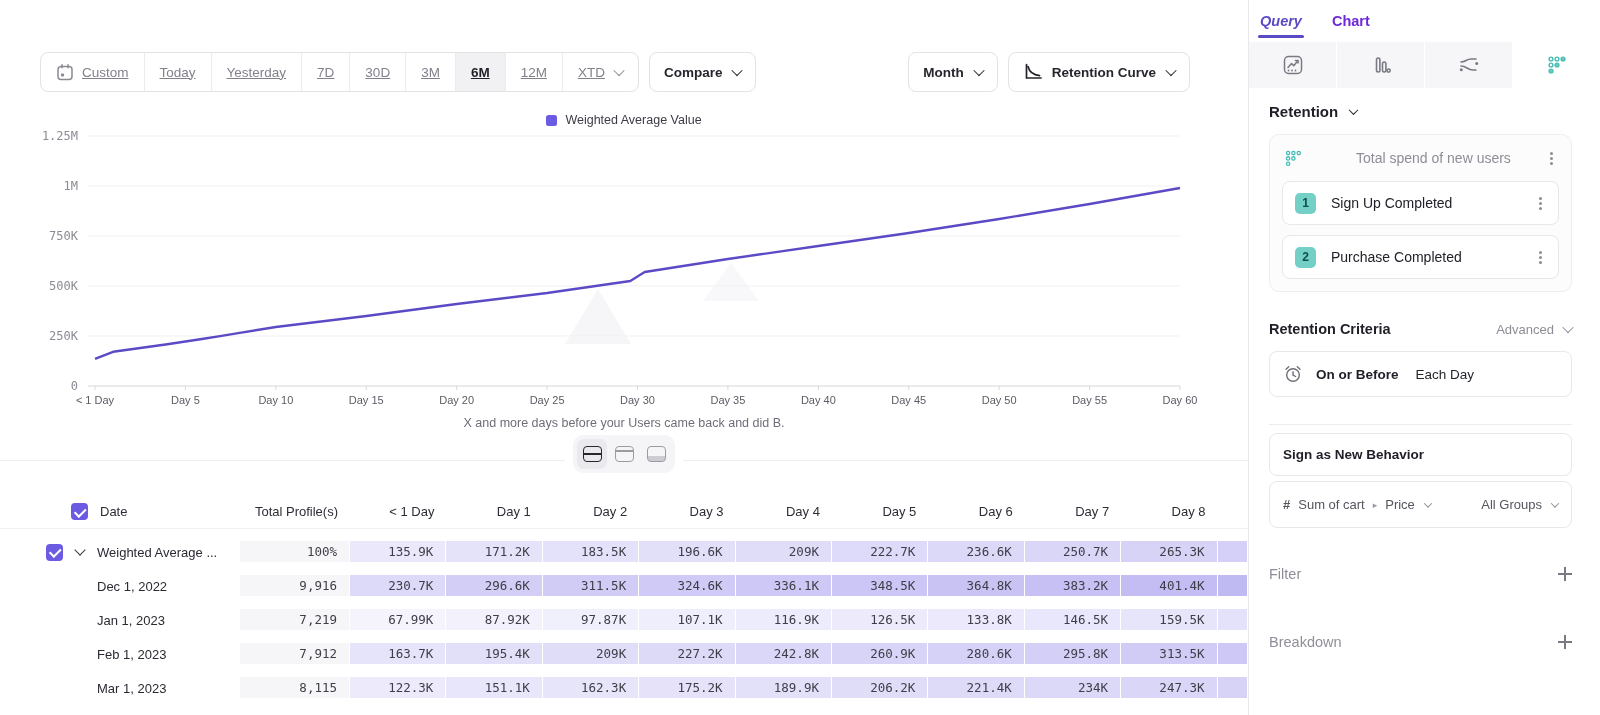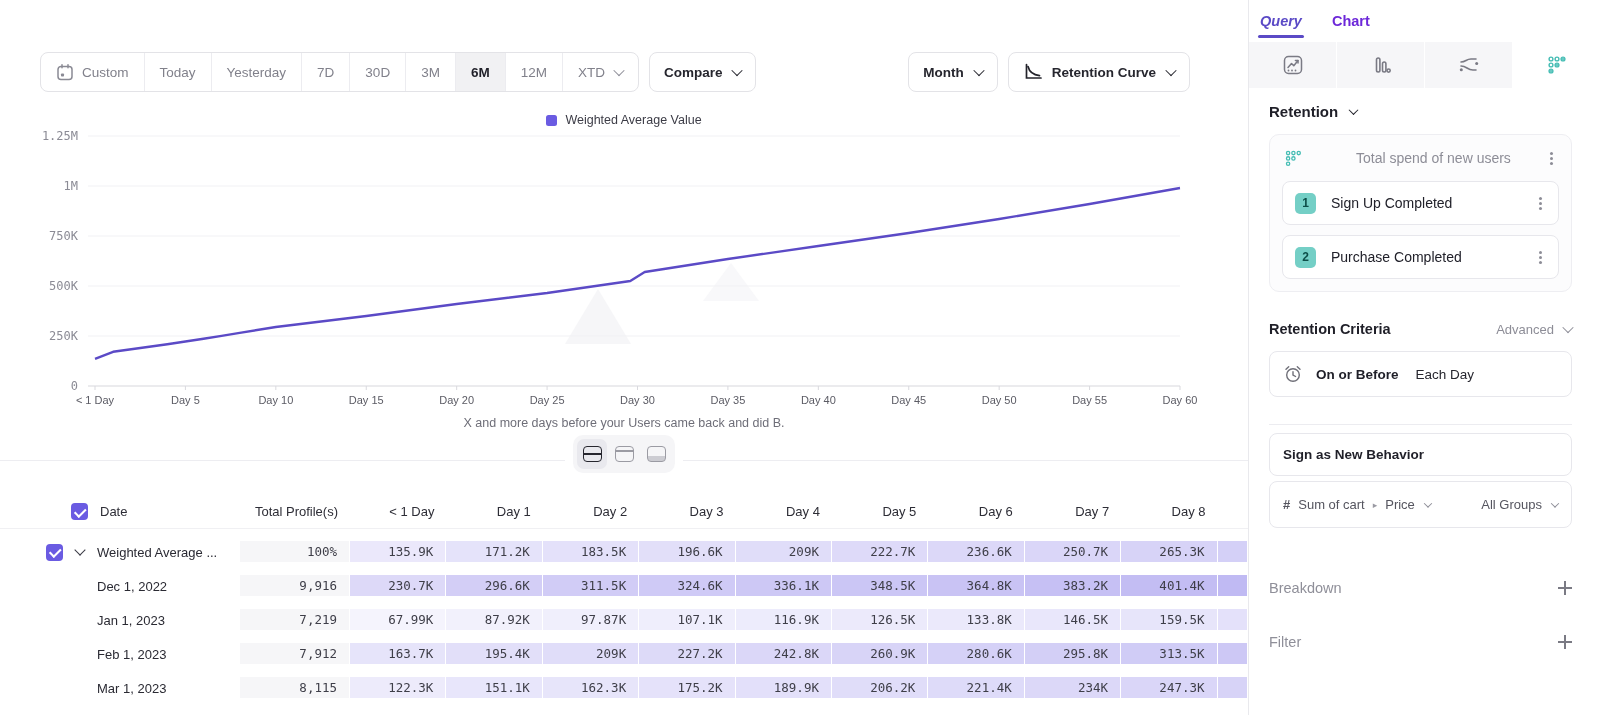--- a/index.html
+++ b/index.html
@@ -6,21 +6,21 @@
     font-family:"Liberation Sans",sans-serif;color:#23232b;}
   .app{display:flex;width:1600px;height:715px;}
   .main{position:relative;width:1248px;flex:0 0 1248px;}
   .sidebar{flex:1;border-left:1px solid #e9e9ed;position:relative;background:#fff;}
 
   
   .toolbar{display:flex;justify-content:space-between;align-items:center;margin:53px 58px 0 40px;height:38px;}
   .tb-left,.tb-right{display:flex;align-items:center;gap:10px;}
   .seg{display:flex;border:1px solid #e3e3e7;border-radius:8px;height:38px;overflow:hidden;background:#fff;}
   .seg-item{display:flex;align-items:center;gap:8px;padding:0 15px;font-size:13.5px;color:#81818b;
-    border-left:1px solid #ececf0;cursor:pointer;white-space:nowrap;}
+    border-left:1px solid #ececf0;cursor:pointer;white-space:nowrap;text-decoration:underline;}
   .seg-item:first-child{border-left:none;}
   .seg-item.selected{background:#f1f1f3;color:#1f1f28;font-weight:700;}
   .btn{display:flex;align-items:center;gap:9px;border:1px solid #e3e3e7;border-radius:8px;height:38px;
     padding:0 14px;font-size:13.5px;color:#26262e;font-weight:600;background:#fff;cursor:pointer;white-space:nowrap;}
   .chev{display:inline-block;width:7px;height:7px;border-right:1.6px solid currentColor;
     border-bottom:1.6px solid currentColor;transform:rotate(45deg) translate(-1px,-1px);margin-left:2px;}
   .chev-gray{color:#8d8d97;}
 
   
   .legend{display:flex;justify-content:center;align-items:center;gap:8px;margin-top:20px;height:18px;}
@@ -487,24 +487,24 @@
       <span class="measure-label">Sum of cart</span>
       <span class="measure-sep">▸</span>
       <span class="measure-prop">Price</span>
       <span class="chev chev-gray" style="width:5px;height:5px;"></span>
       <span class="measure-groups">
         <span>All Groups</span>
         <span class="chev chev-gray" style="width:5px;height:5px;"></span>
       </span>
     </div>
 
+    <div class="sb-addrow">
+      <span class="sb-addlabel">Filter</span>
+      <span class="plus"></span>
+    </div>
+
     <div class="sb-addrow second">
       <span class="sb-addlabel">Breakdown</span>
       <span class="plus"></span>
     </div>
 
-    <div class="sb-addrow">
-      <span class="sb-addlabel">Filter</span>
-      <span class="plus"></span>
-    </div>
-
   </div>
 </div>
 
 </body></html>

